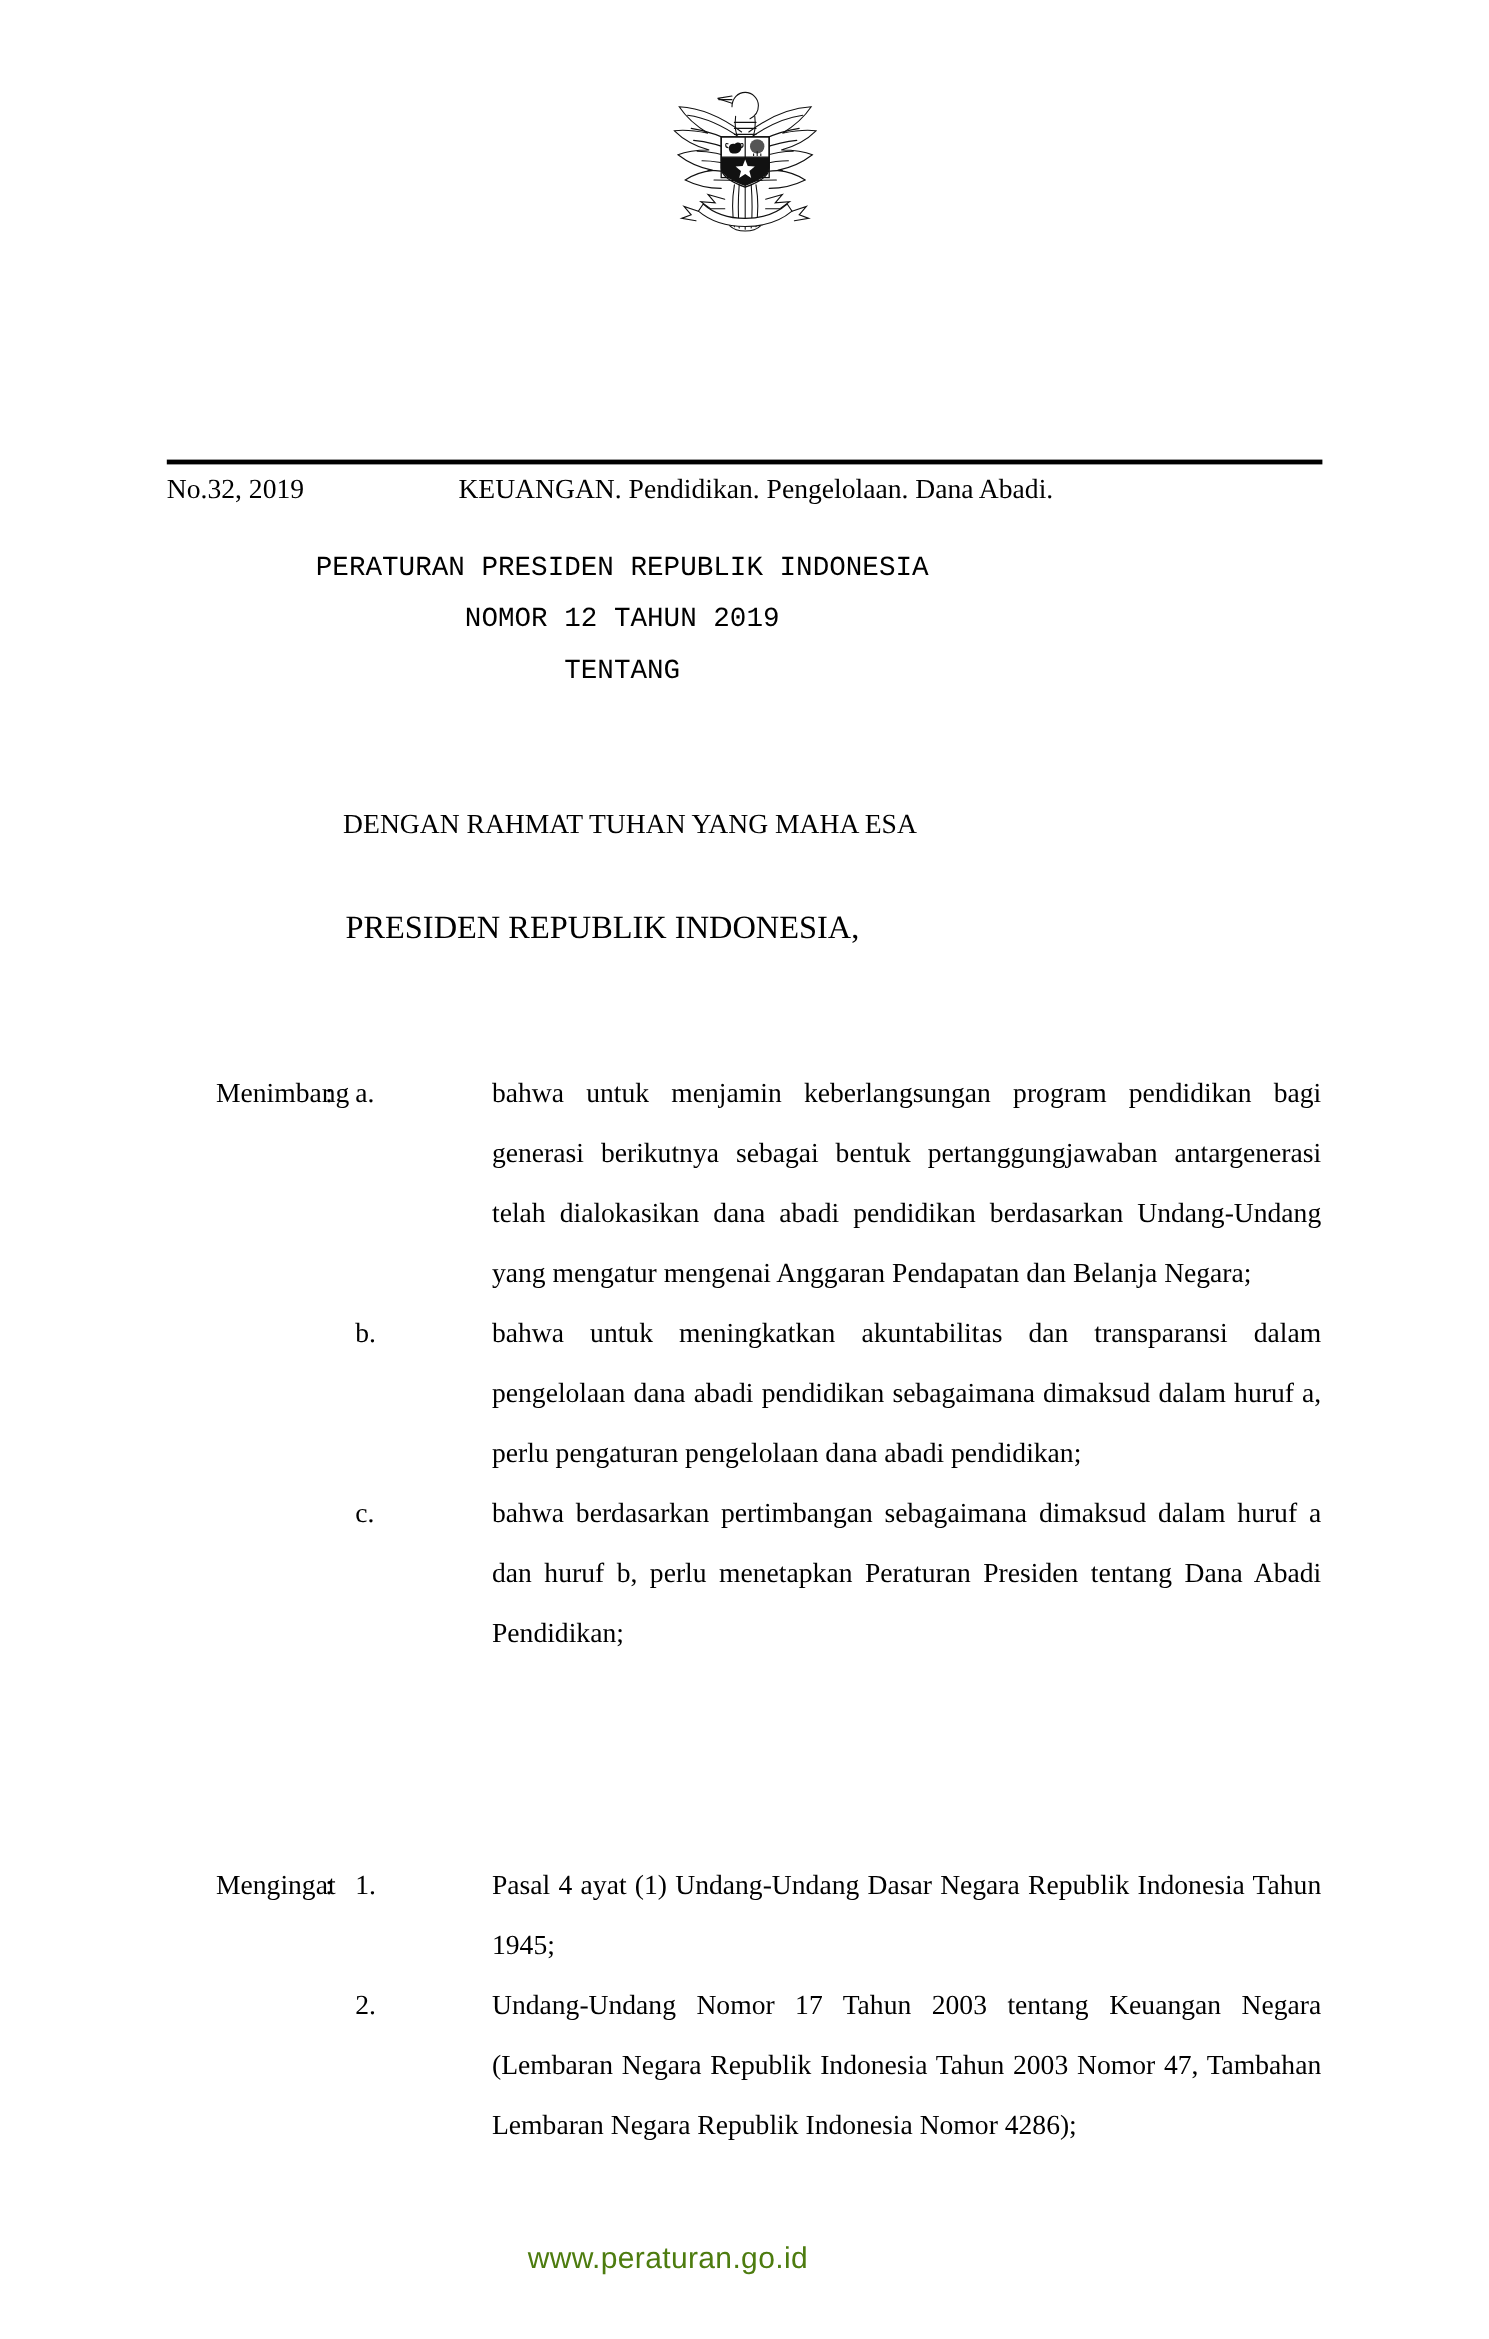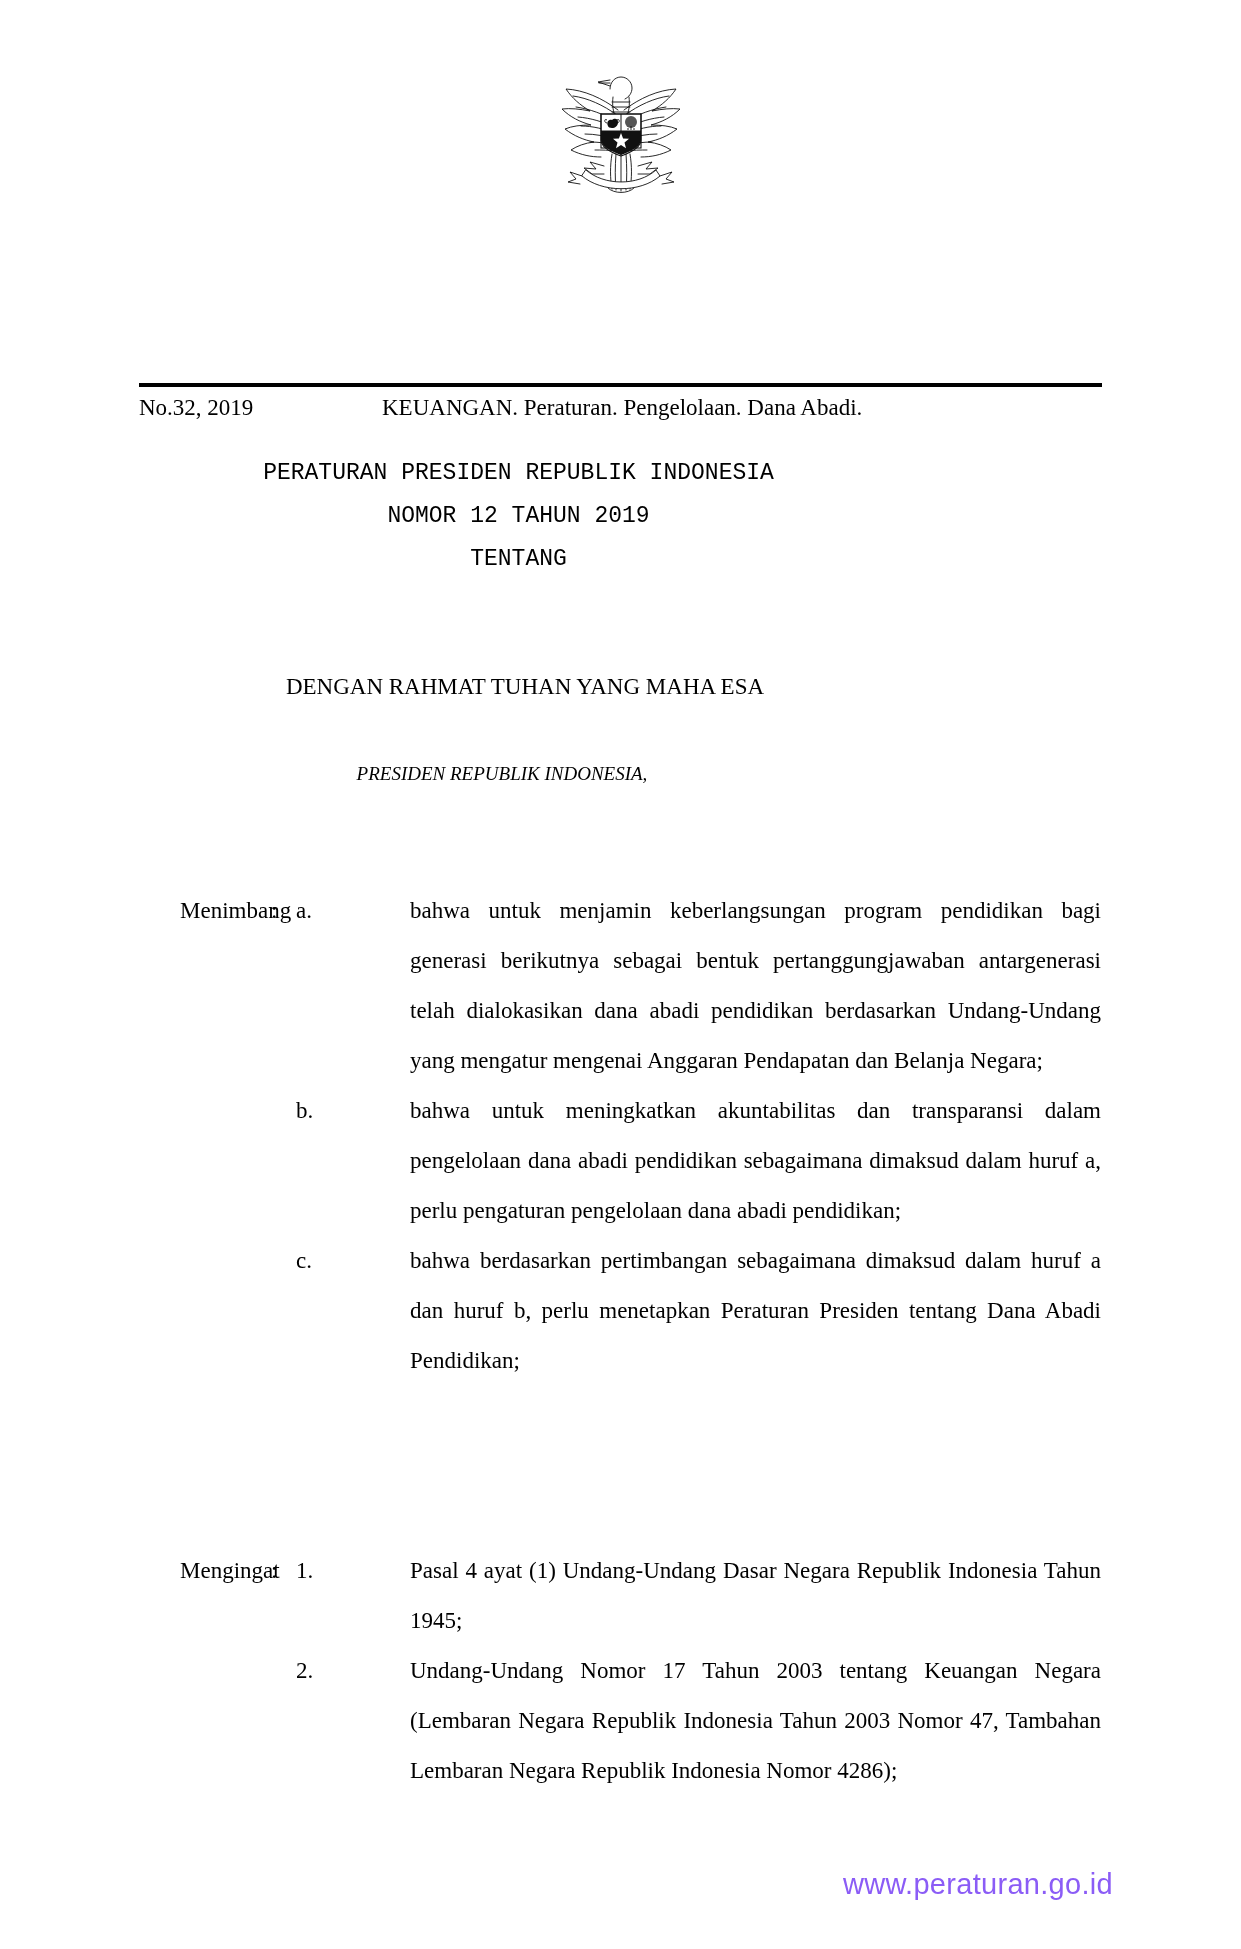--- a/index.html
+++ b/index.html
@@ -106,24 +106,23 @@
     font-size: 23px;
     line-height: 43px;
     white-space: nowrap;
   }
   .signatory {
     position: absolute;
     top: 752px;
     left: 0;
     width: 1004px;
     text-align: center;
-    font-size: 19px;
+    font-size: 27px;
     line-height: 43px;
     white-space: nowrap;
-    font-style: italic;
   }
 
   
   .clause-section {
     position: absolute;
     left: 0;
     width: 1241px;
   }
   #menimbang-section { top: 886px; }
   #mengingat-section { top: 1546px; }
@@ -167,26 +166,26 @@
     text-justify: inter-word;
     hyphens: none;
   }
 
   
   .footer-watermark {
     position: absolute;
     top: 1868px;
     left: 0;
     width: 1241px;
-    text-align: right;
+    text-align: center;
     padding-right: 128px;
     box-sizing: border-box;
     font-family: "Liberation Sans", "DejaVu Sans", sans-serif;
-    font-size: 29px;
-    color: #8b5cf6;
+    font-size: 25px;
+    color: #4d7c0f;
     letter-spacing: 0.3px;
   }
 </style>
 </head>
 <body>
 
 <div class="page">
 
   <div class="emblem-wrap">
     <svg class="emblem" viewBox="0 0 150 135" aria-hidden="true">
@@ -251,21 +250,21 @@
         <path d="M55 52 L95 52 L95 78 C95 85 86 90 75 94 C64 90 55 85 55 78 Z" fill="none" stroke="#111111" stroke-width="1.1"></path>
       </g>
     </svg>
   </div>
 
 
   <div class="header-rule"></div>
 
   <div class="subject-row">
     <span class="subject-no">No.32, 2019</span>
-    <span class="subject-text">KEUANGAN. Peraturan. Pengelolaan. Dana Abadi.</span>
+    <span class="subject-text">KEUANGAN. Pendidikan. Pengelolaan. Dana Abadi.</span>
   </div>
 
   <div class="title-block">
     <div class="title-line">PERATURAN PRESIDEN REPUBLIK INDONESIA</div>
     <div class="title-line">NOMOR 12 TAHUN 2019</div>
     <div class="title-line">TENTANG</div>
   </div>
 
   <div class="invocation">DENGAN RAHMAT TUHAN YANG MAHA ESA</div>
   <div class="signatory">PRESIDEN REPUBLIK INDONESIA,</div>

